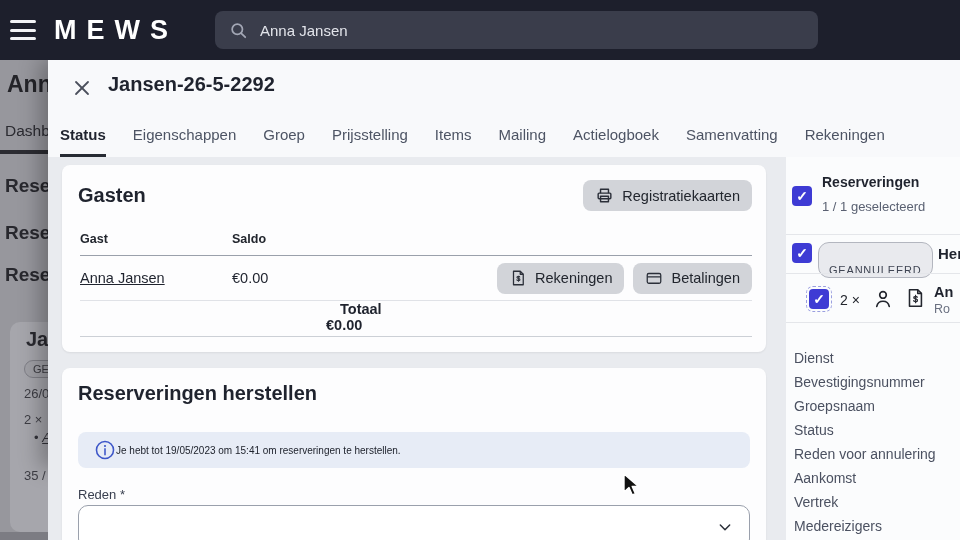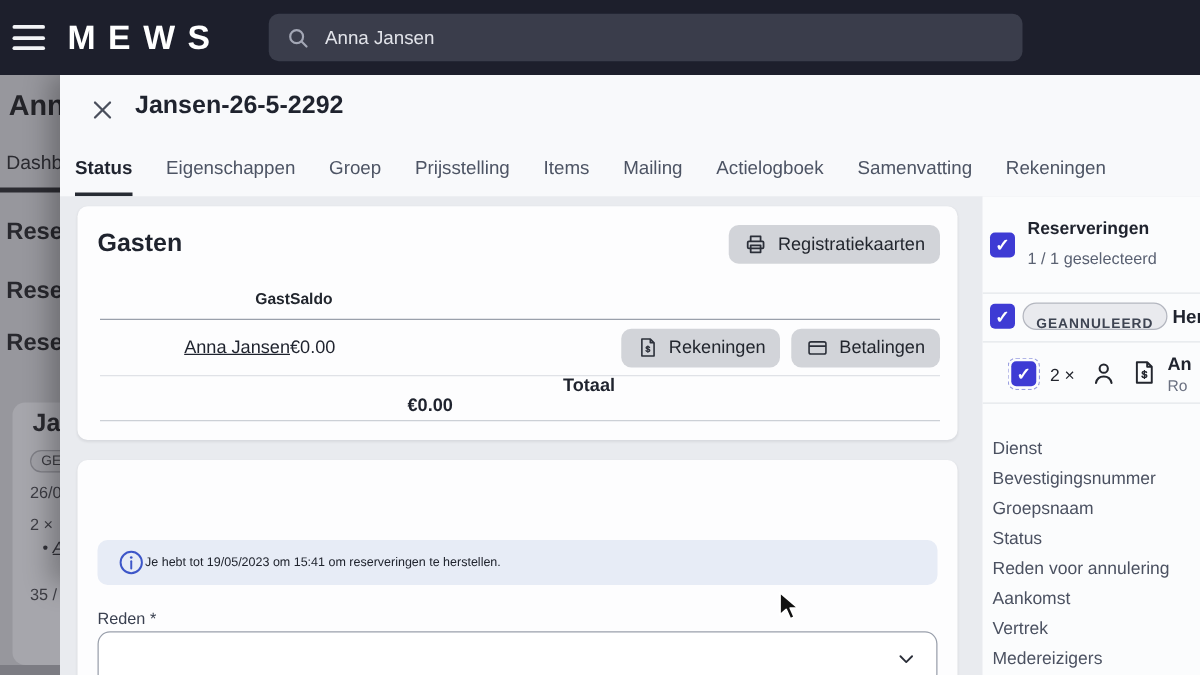--- a/index.html
+++ b/index.html
@@ -58,21 +58,21 @@
   .card1-head { display:flex; justify-content:space-between; align-items:center; padding:15px 14px 0 16px; }
   .gbtn { display:inline-flex; align-items:center; gap:8px; height:31px; padding:0 12px;
     background:#d2d4d9; border:none; border-radius:8px; font-size:14.5px; color:#22262e;
     font-family:"Liberation Sans",sans-serif; cursor:pointer; }
 
   .gtable { position:absolute; left:18px; right:14px; top:58px; }
   .trow { display:flex; align-items:center; }
   .t-head { height:33px; border-bottom:1.5px solid #9aa0ab; font-size:12.5px; font-weight:700; color:#22262e; }
   .t-data { height:45px; border-bottom:1px solid #e0e2e7; font-size:14.5px; color:#1f232e; }
   .t-total { height:36px; border-bottom:1px solid #ccd0d6; font-size:14.5px; font-weight:700; color:#1f232e;flex-direction:column; }
-  .col1 { width:152px;text-align:right; }
+  .col1 { width:152px; }
   .col2 { width:180px; }
   .row-actions { margin-left:auto; display:flex; gap:9px; }
   .guest-link { text-decoration:underline; cursor:pointer; color:#1f232e; }
 
   .card2-inner { position:relative; padding:14px 16px 0 16px; }
   .banner { position:absolute; left:16px; top:64px; width:672px; height:36px; background:#e7ecf6;
     border-radius:8px; display:flex; align-items:center; padding-left:16px; }
   .banner-text { font-size:10px; font-weight:500; color:#20242e; }
   .field-label { position:absolute; left:16px; top:119px; font-size:13px; color:#3a4050; }
   .select { position:absolute; left:16px; top:137px; width:672px; height:44px; background:#ffffff;
@@ -84,23 +84,23 @@
   .cbx { width:20px; height:20px; border-radius:4px; background:#3e3bd4; color:#fff; font-size:14px;
     font-weight:700; display:flex; align-items:center; justify-content:center; cursor:pointer; flex:0 0 auto; }
   .cbx.dashed { outline:1px dashed #9a9fe0; outline-offset:2px; }
   .sb-row1 { position:absolute; left:0; top:0; width:174px; height:77px; }
   .sb-row1 .cbx { position:absolute; left:6px; top:29px; }
   .sb-title { position:absolute; left:36px; top:17px; font-size:14px; font-weight:600; color:#1f232e; white-space:nowrap; }
   .sb-sub { position:absolute; left:36px; top:42px; font-size:13px; color:#5a6172; white-space:nowrap; }
   .sb-div { position:absolute; left:0; width:174px; height:1px; background:#e4e6ea; }
   .sb-row2 { position:absolute; left:0; top:77px; width:174px; height:39px; }
   .sb-row2 .cbx { position:absolute; left:6px; top:9px; }
-  .badge { position:absolute; left:32px; top:8px; height:22px; padding:6px 10px; border:1px solid #b3b6bf;
+  .badge { position:absolute; left:32px; top:8px; height:22px; padding:17px 10px; border:1px solid #b3b6bf;
     background:#e9eaee; border-radius:11px; font-size:11px; letter-spacing:.8px; color:#3e4452;
-    line-height:21px; font-weight:700; white-space:nowrap; }
+    line-height:21px; font-weight:400; white-space:nowrap; }
   .sb-row2-name { position:absolute; left:152px; top:11px; font-size:15px; font-weight:600; color:#1f232e; white-space:nowrap; }
   .sb-row3 { position:absolute; left:0; top:116px; width:174px; height:49px; }
   .sb-row3 .cbx { position:absolute; left:23px; top:16px; }
   .sb-count { position:absolute; left:54px; top:19px; font-size:14px; color:#23262e; white-space:nowrap; }
   .sb-ic1 { position:absolute; left:86px; top:15px; }
   .sb-ic2 { position:absolute; left:118px; top:14px; }
   .sb-unit-name { position:absolute; left:148px; top:11px; font-size:14.5px; font-weight:600; color:#1f232e; white-space:nowrap; }
   .sb-unit-sub { position:absolute; left:148px; top:29px; font-size:12.5px; color:#6a7080; white-space:nowrap; }
   .sb-list { position:absolute; left:8px; top:189px; width:166px; }
   .sb-field { font-size:14px; color:#4b5161; line-height:24px; white-space:nowrap; }
@@ -208,20 +208,23 @@
             </span>
           </div>
           <div class="trow t-total">
             <span class="col1">Totaal</span>
             <span class="col2">€0.00</span>
           </div>
         </div>
       </div>
 
       <div class="card card2">
+        <div class="card2-inner">
+          <div class="card-h2">Reserveringen herstellen</div>
+        </div>
         <div class="banner">
           <svg width="22" height="22" viewBox="0 0 24 24" fill="none" stroke="#3d56c8" stroke-width="1.7">
             <circle cx="12" cy="12" r="9.3"></circle>
               <circle cx="12" cy="7.6" r="1.15" fill="#3d56c8" stroke="none"></circle>
               <path d="M12 10.8 v6.4" stroke-linecap="round"></path>
           </svg>
           <span class="banner-text">Je hebt tot 19/05/2023 om 15:41 om reserveringen te herstellen.</span>
         </div>
         <div class="field-label">Reden *</div>
         <div class="select">

